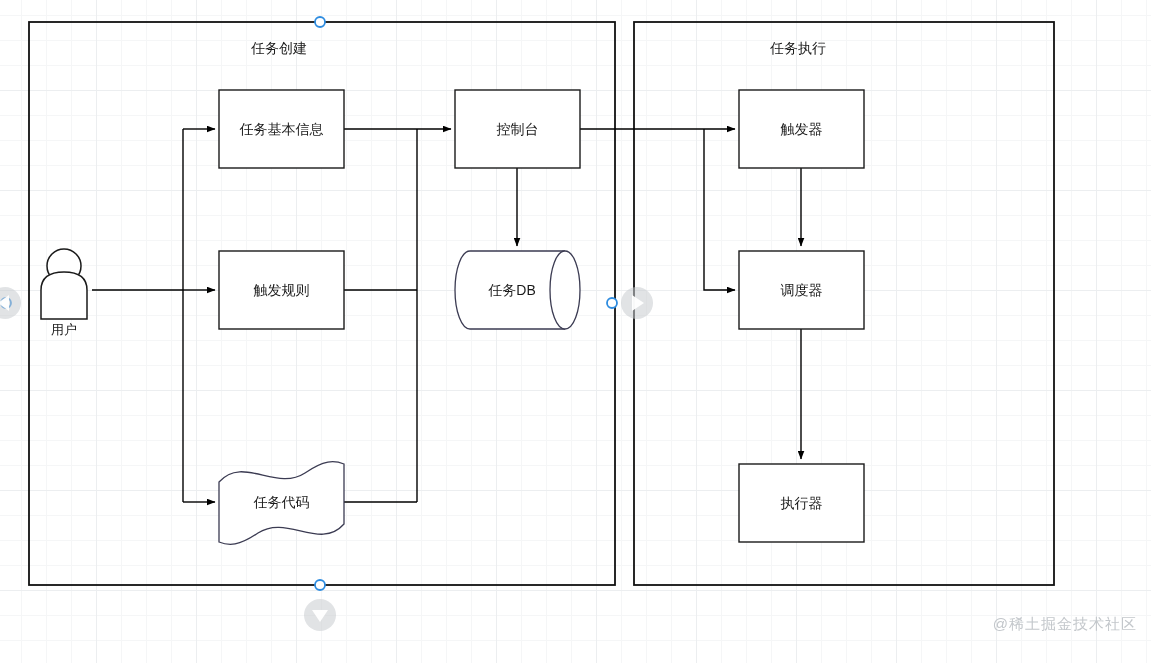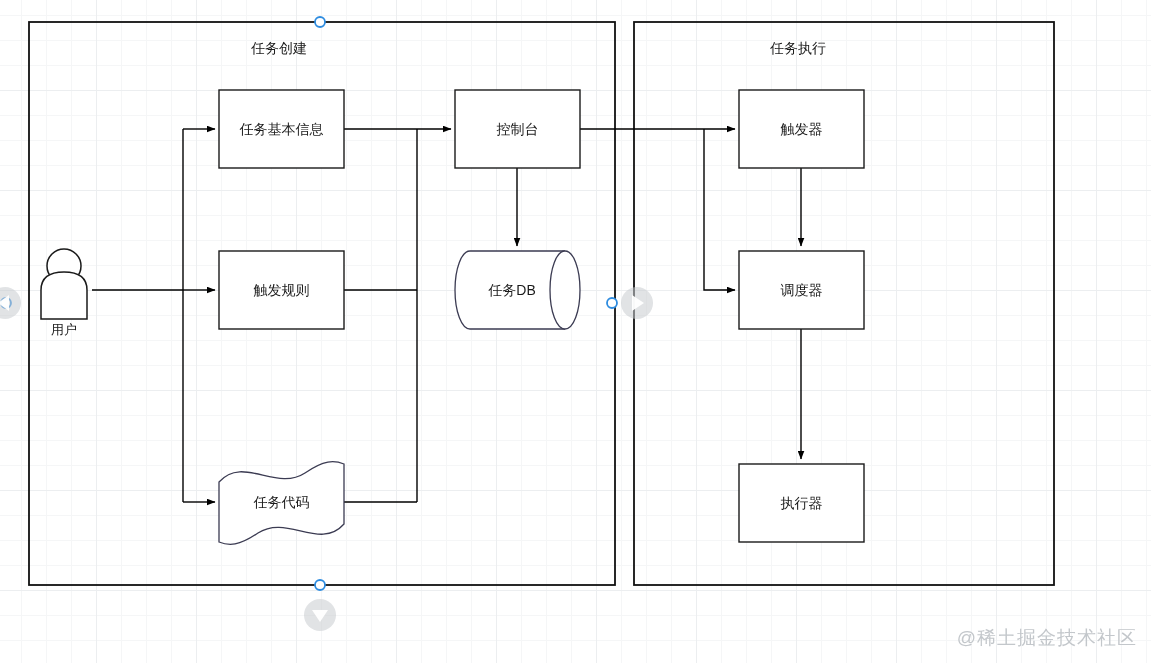--- a/index.html
+++ b/index.html
@@ -85,23 +85,23 @@
     fill: #c9cccf;
     opacity: 0.55;
   }
   .nav-glyph {
     fill: #ffffff;
     opacity: 0.95;
   }
   .watermark {
     position: absolute;
     right: 14px;
-    bottom: 12px;
-    font-family: "Liberation Sans", "DejaVu Sans", sans-serif;
-    font-size: 19px;
+    bottom: 29px;
+    font-family: "Liberation Sans", "DejaVu Sans", sans-serif;
+    font-size: 15px;
     color: #c3c7cb;
     letter-spacing: 1px;
     user-select: none;
   }
 </style>
 </head>
 <body>
 
 <div id="canvas">
 

